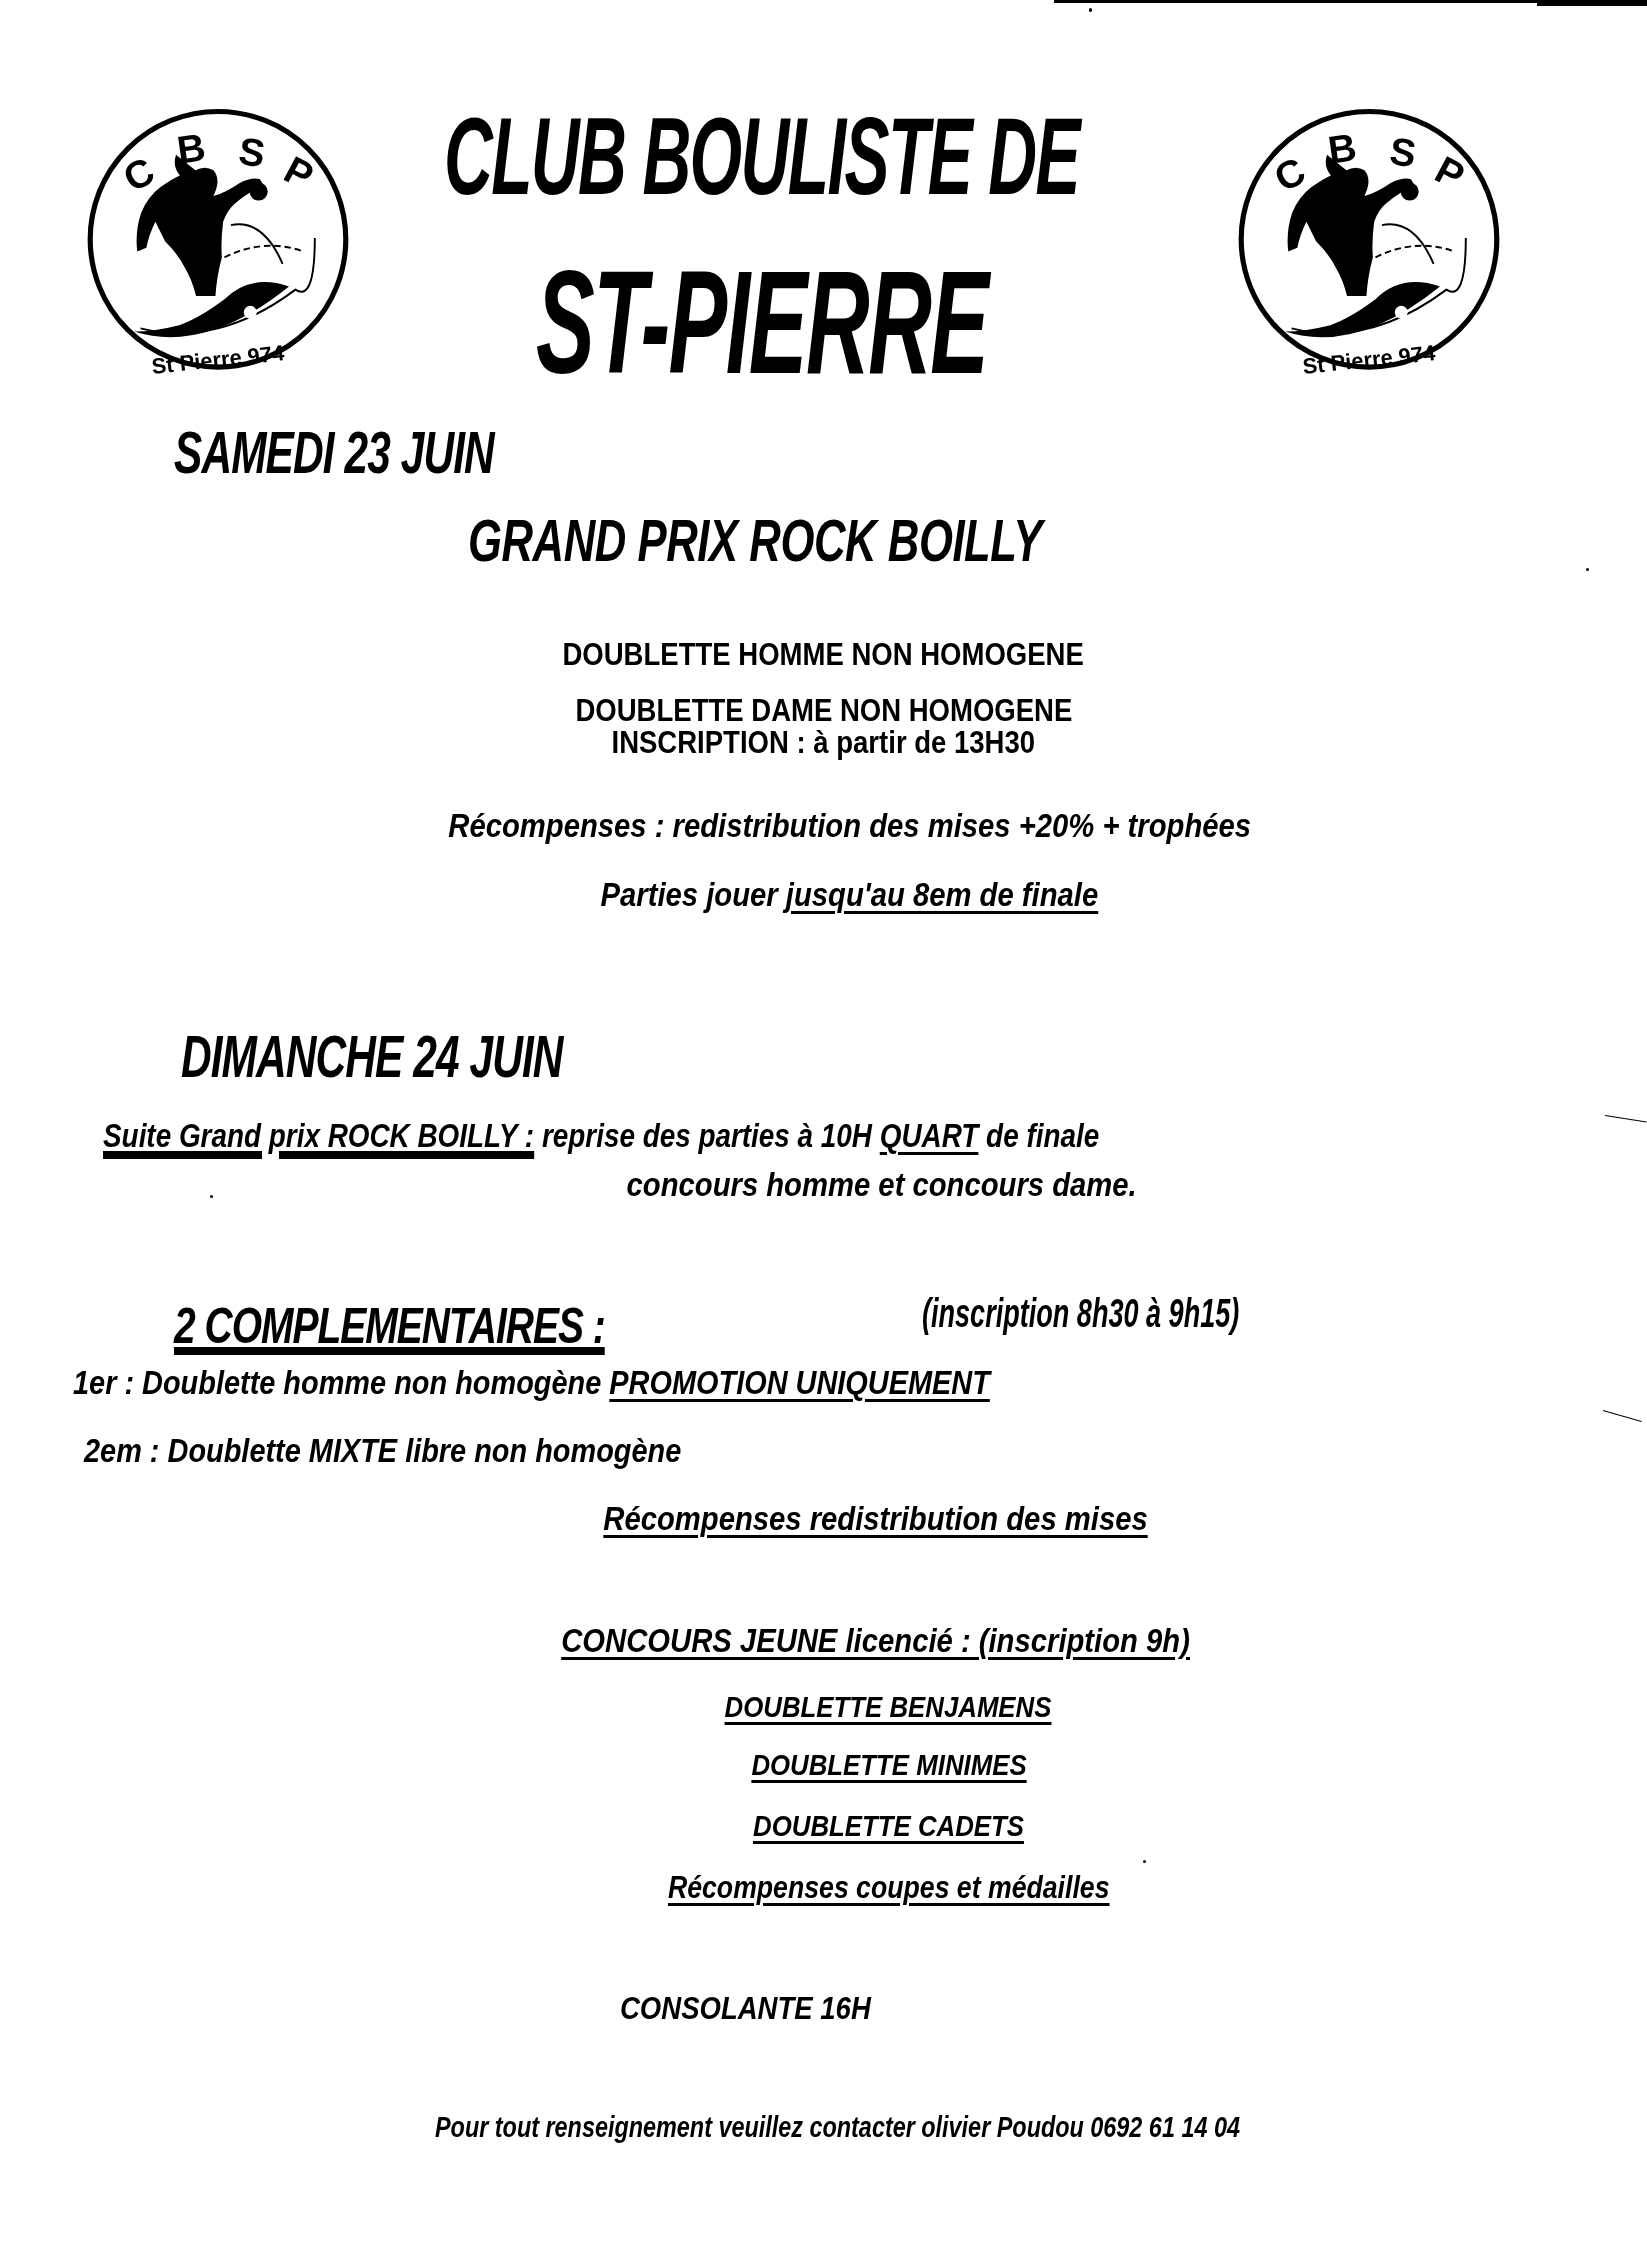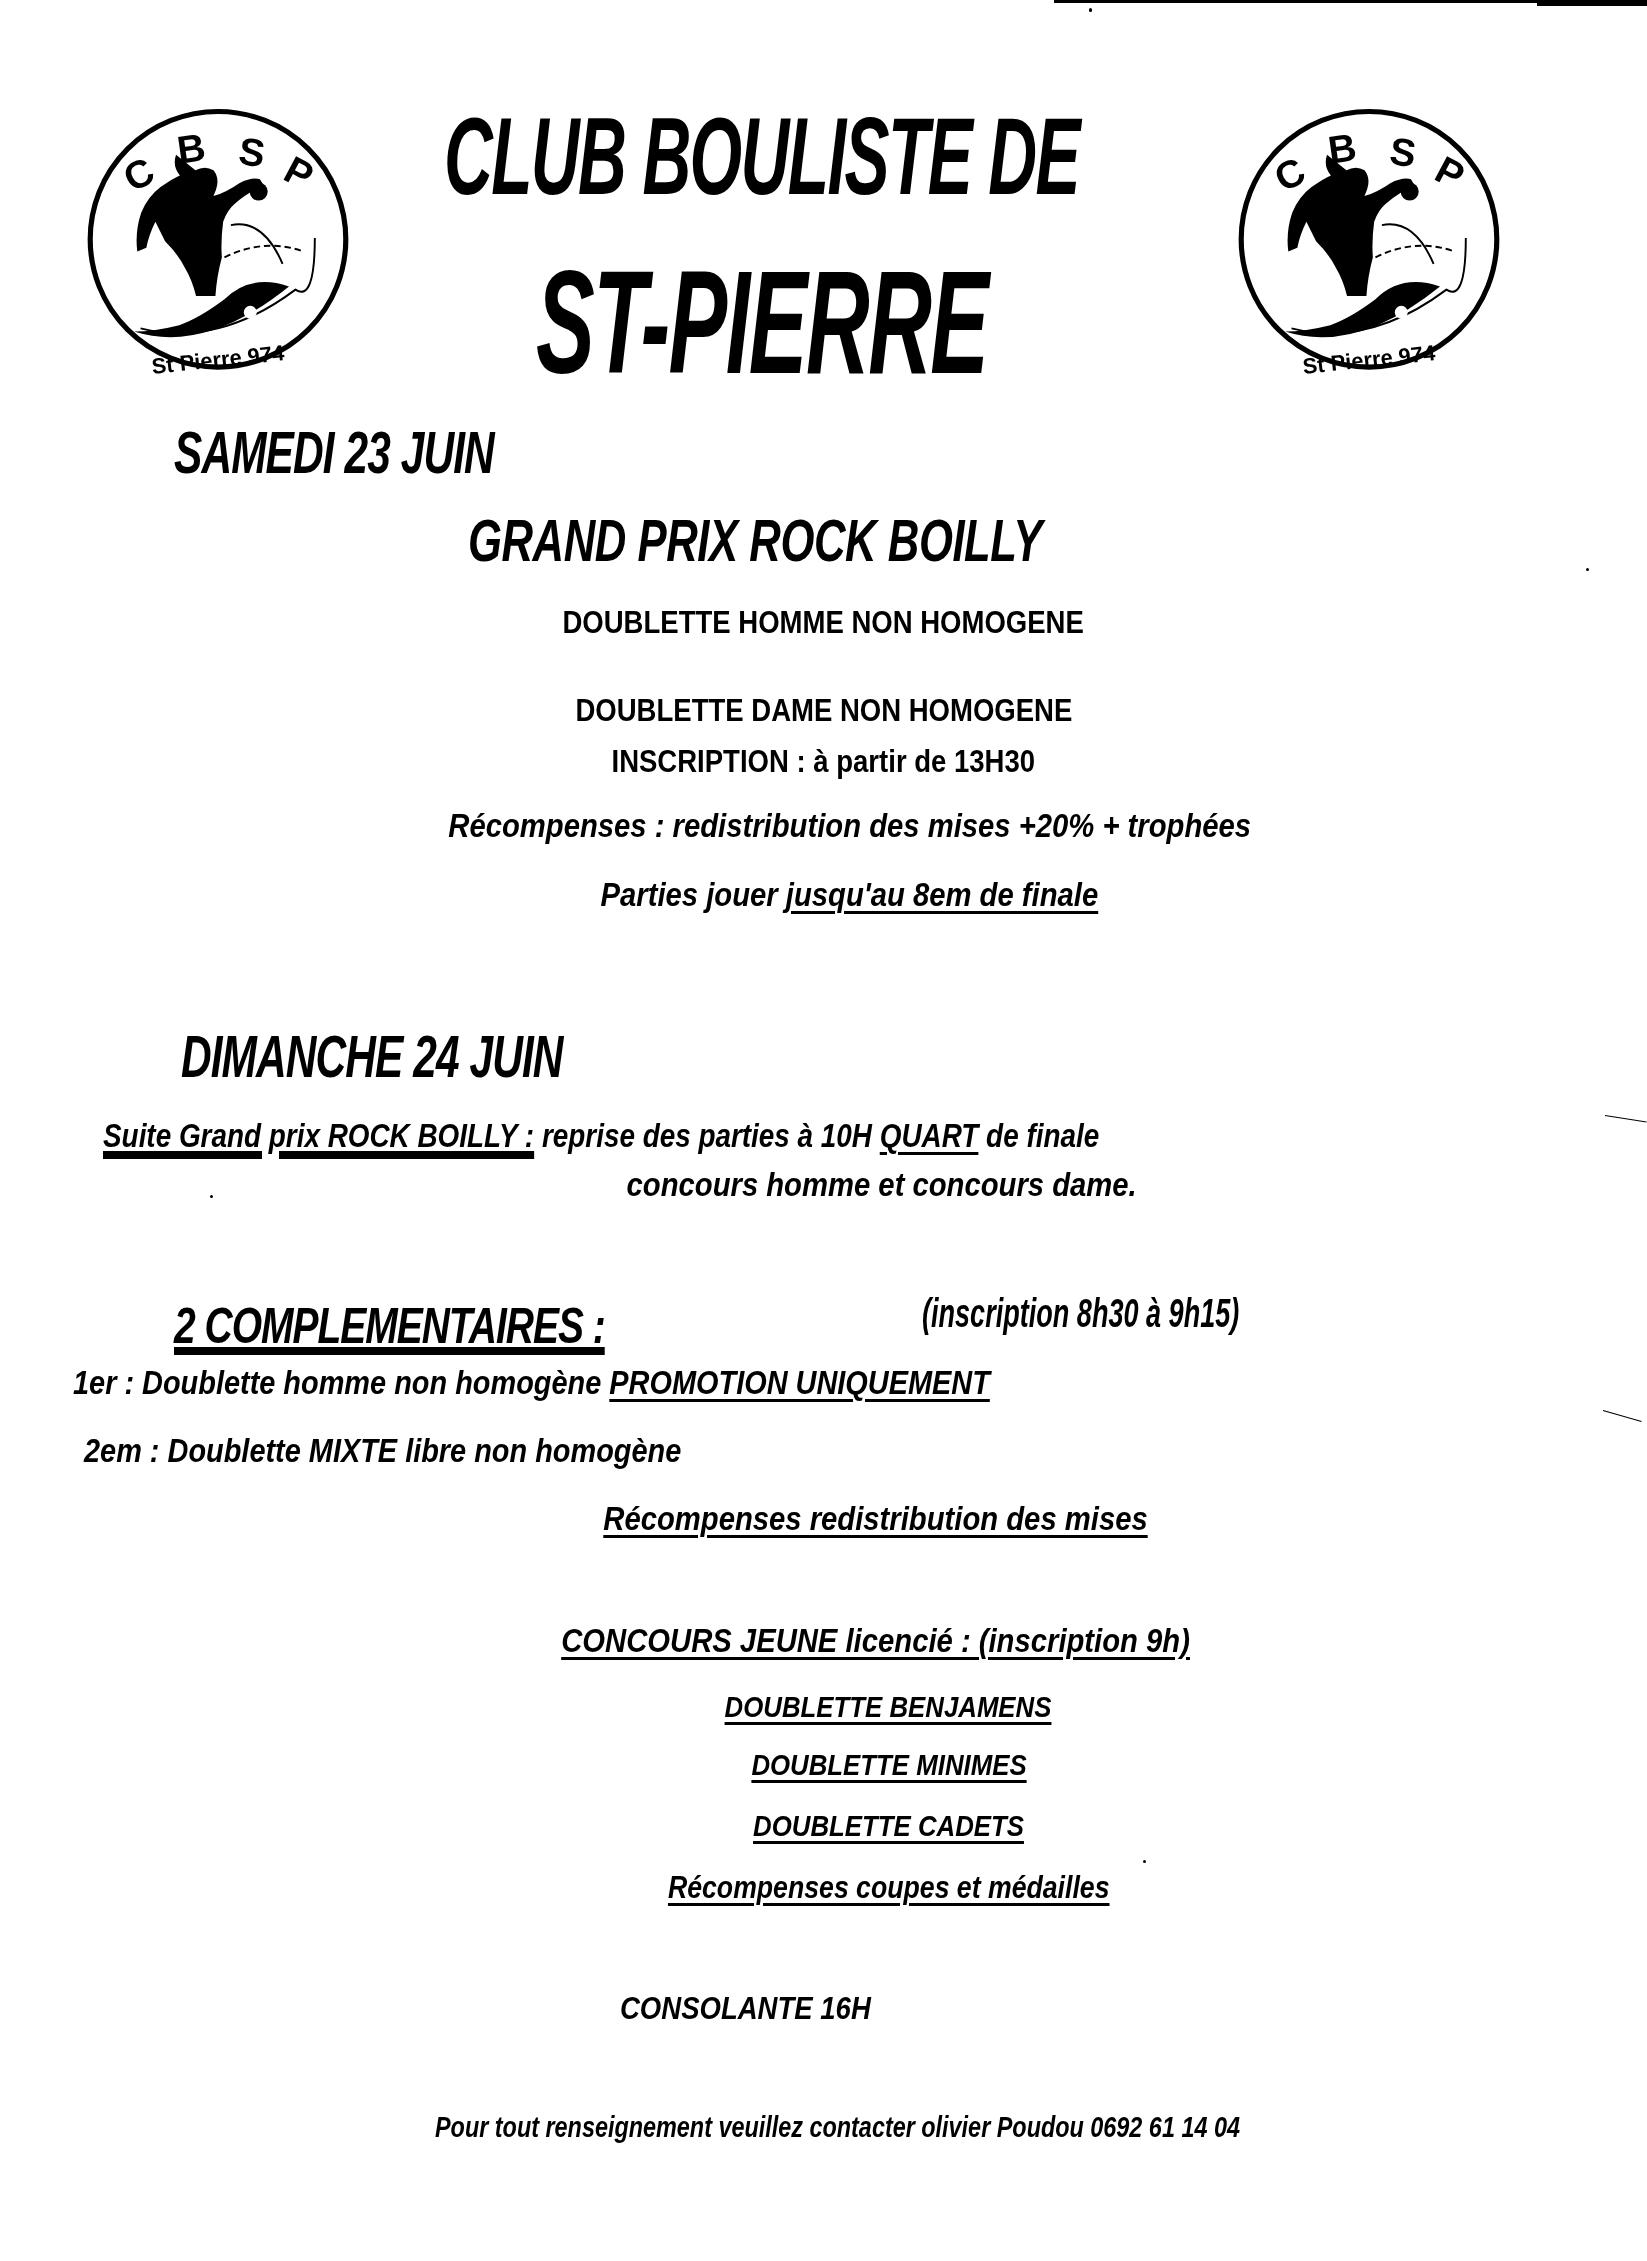--- a/index.html
+++ b/index.html
@@ -72,27 +72,27 @@
     <text x="220" y="420" text-anchor="middle" font-family="Liberation Sans, sans-serif" font-weight="700" font-size="34" transform="rotate(-6 220 410)">St Pierre 974</text>
   </svg>
 </div>
 
 <div class="abs title1">CLUB BOULISTE DE</div>
 <div class="abs title2">ST-PIERRE</div>
 
 <div class="abs day" style="top:424px; left:174px;">SAMEDI 23 JUIN</div>
 <div class="abs grand" style="top:512px; left:468px;">GRAND PRIX ROCK BOILLY</div>
 
-<div class="abs center" style="top:604px;">
+<div class="abs center" style="top:636px;">
   <span class="narrow sans-bold">DOUBLETTE HOMME NON HOMOGENE</span>
 </div>
 <div class="abs center" style="top:692px;">
   <span class="narrow sans-bold">DOUBLETTE DAME NON HOMOGENE</span>
 </div>
-<div class="abs center" style="top:743px;">
+<div class="abs center" style="top:724px;">
   <span class="narrow sans-bold">INSCRIPTION : à partir de 13H30</span>
 </div>
 <div class="abs center" style="top:807px; left:26px;">
   <span class="narrow ital">Récompenses : redistribution des mises +20% + trophées</span>
 </div>
 <div class="abs center" style="top:876px; left:26px;">
   <span class="narrow ital"><span>Parties jouer </span><span class="u">jusqu'au 8em de finale</span></span>
 </div>
 
 <div class="abs day" style="top:1028px; left:181px;">DIMANCHE 24 JUIN</div>

